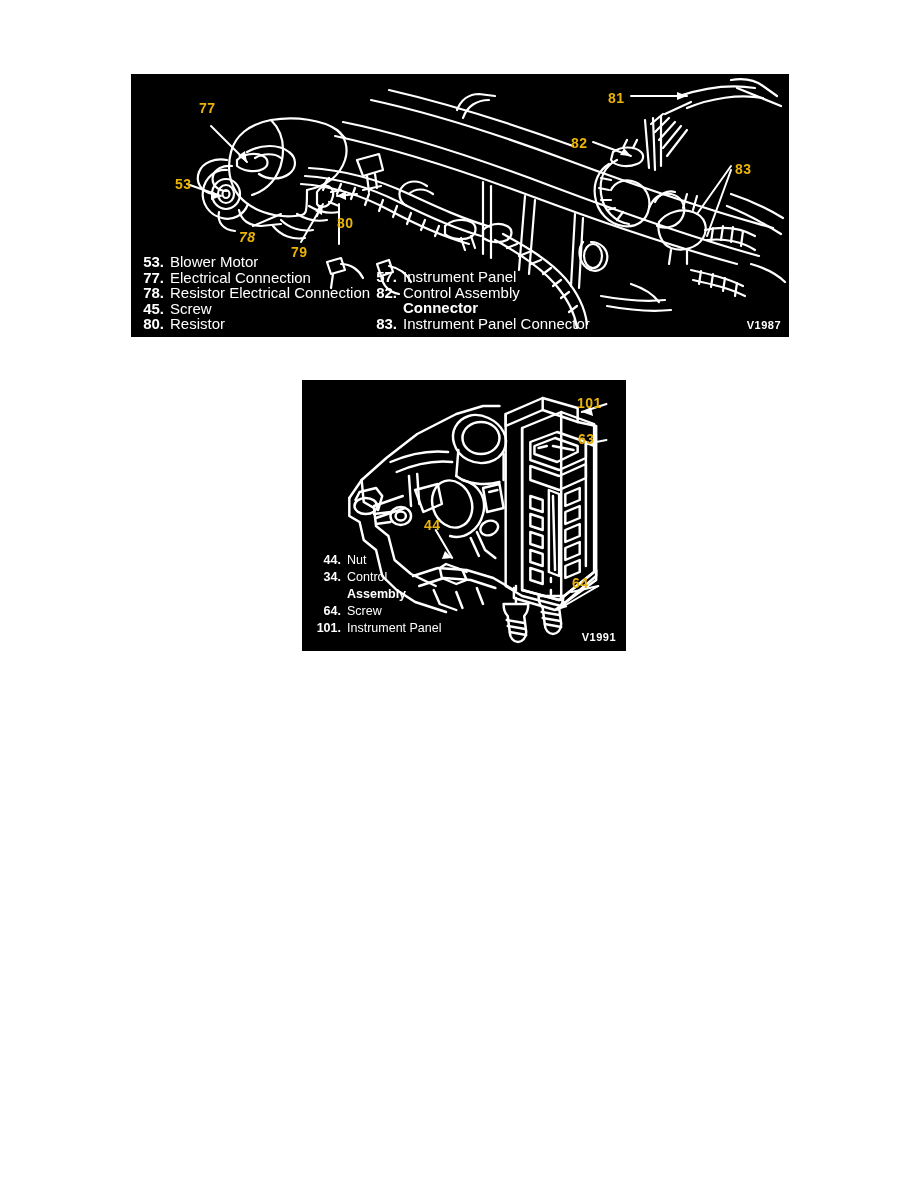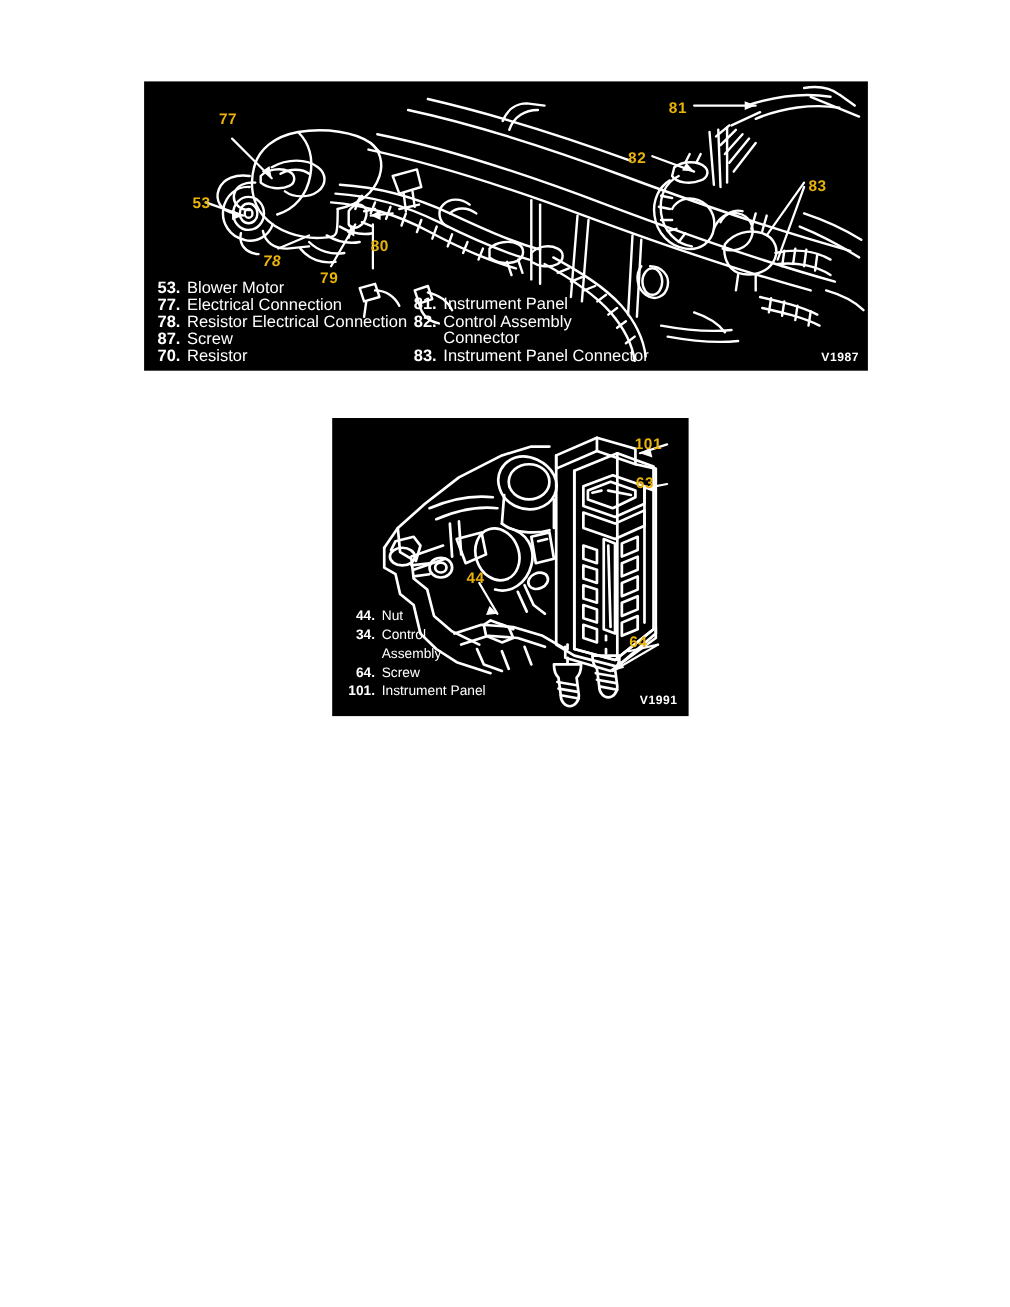--- a/index.html
+++ b/index.html
@@ -71,21 +71,21 @@
   .legend-num {
     display: inline-block;
     text-align: right;
     font-weight: bold;
     margin-right: 6px;
   }
   .legend-text {
     font-weight: normal;
   }
   .legend-cont {
-    font-weight: normal;
+    font-weight: bold;
   }
 
   
   #legend-1-left  { left: 9px;  top: 180px; }
   #legend-1-left .legend-num  { width: 24px; }
   #legend-1-right { left: 242px; top: 195px; }
   #legend-1-right .legend-num { width: 24px; }
 
   
   #legend-2 { left: 7px; top: 172px; font-size: 12.5px; line-height: 17px; }
@@ -306,32 +306,32 @@
     </div>
     <div class="legend-row">
       <span class="legend-num">77.</span>
       <span class="legend-text">Electrical Connection</span>
     </div>
     <div class="legend-row">
       <span class="legend-num">78.</span>
       <span class="legend-text">Resistor Electrical Connection</span>
     </div>
     <div class="legend-row">
-      <span class="legend-num">87.</span>
+      <span class="legend-num">45.</span>
       <span class="legend-text">Screw</span>
     </div>
     <div class="legend-row">
-      <span class="legend-num">70.</span>
+      <span class="legend-num">80.</span>
       <span class="legend-text">Resistor</span>
     </div>
   </div>
 
   <div class="legend" id="legend-1-right">
     <div class="legend-row">
-      <span class="legend-num">81.</span>
+      <span class="legend-num">57.</span>
       <span class="legend-text">Instrument Panel</span>
     </div>
     <div class="legend-row">
       <span class="legend-num">82.</span>
       <span class="legend-text">Control Assembly</span>
     </div>
     <div class="legend-row" style="padding-left:30px;">
       <span class="legend-cont">Connector</span>
     </div>
     <div class="legend-row">

